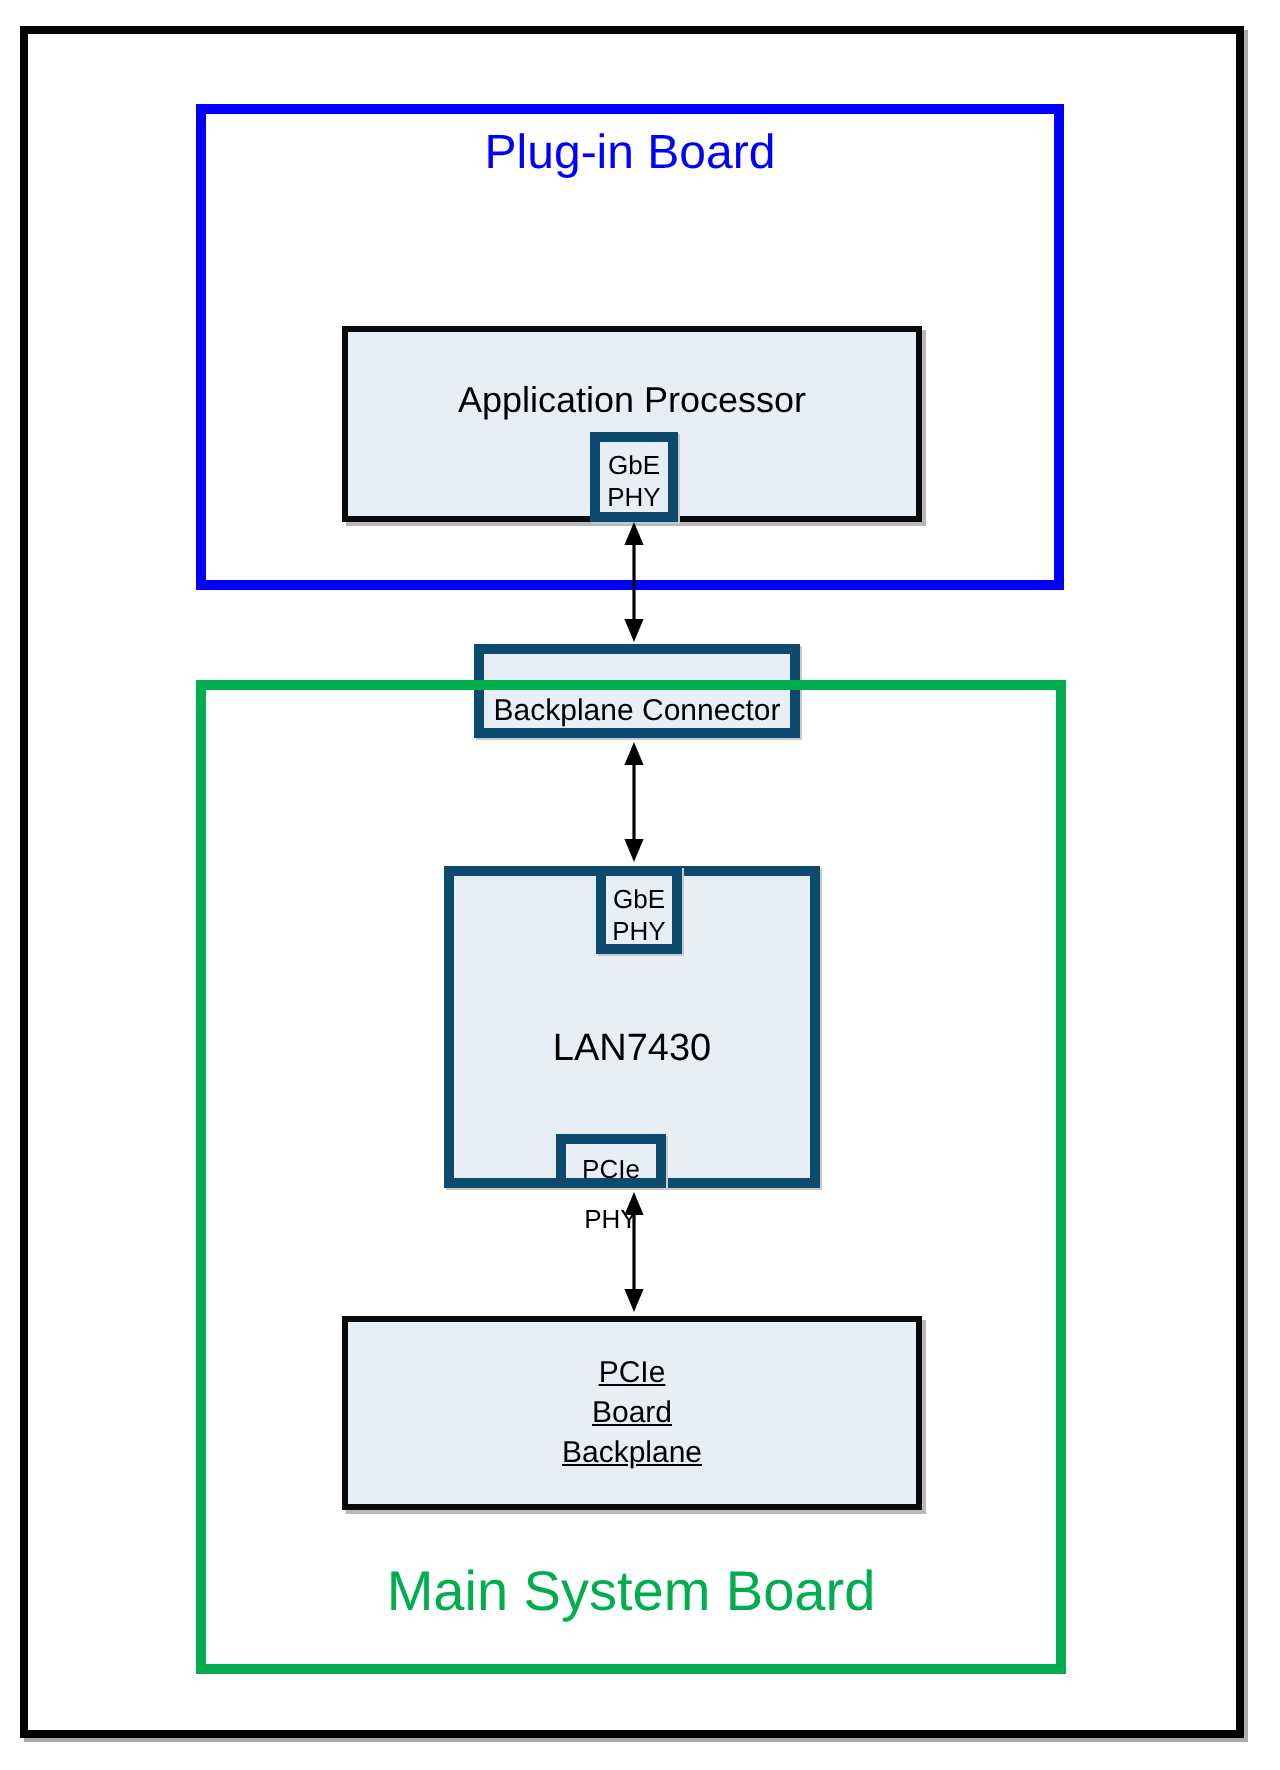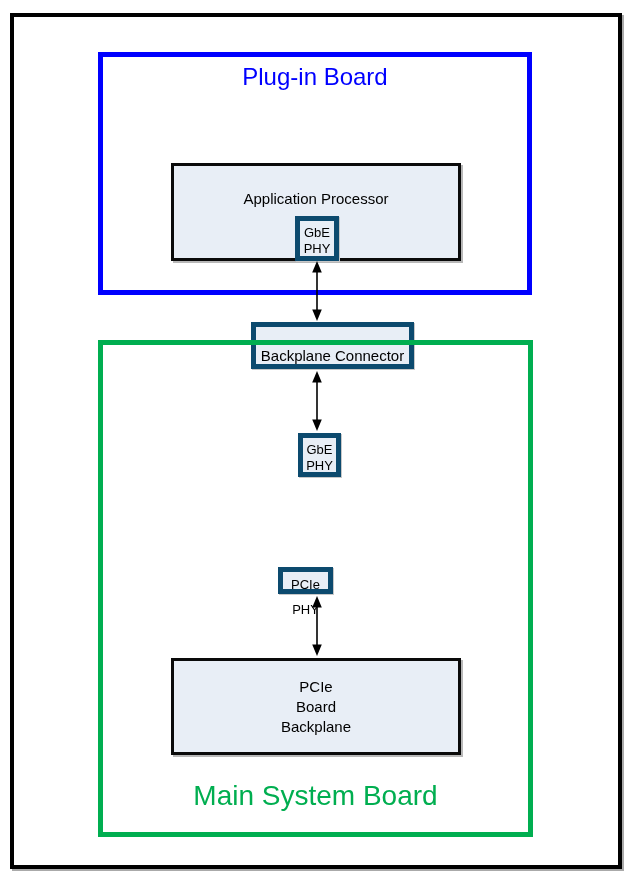--- a/index.html
+++ b/index.html
@@ -69,34 +69,34 @@
     box-shadow: 2px 2px 0 #b8b8b8;
   }
   .box.thin {
     border: 5px solid #0c4a6e;
     box-shadow: 1px 1px 0 #c8c8c8;
   }
   .app-processor {
     left: 171px; top: 163px;
     width: 290px; height: 98px;
     text-align: center;
-    font-size: 15px;
+    font-size: 18px;
   }
   .app-processor .box-label { margin-top: 24px; }
   .phy-small {
     text-align: center;
     font-size: 13px;
     line-height: 16px;
     padding-top: 4px;
     z-index: 2;
   }
   .phy-small span { display: block; }
   .gbe-phy-1 { left: 295px; top: 216px; width: 44px; height: 45px; }
   .backplane {
-    left: 251px; top: 322px;
+    left: 237px; top: 322px;
     width: 163px; height: 47px;
     text-align: center;
     font-size: 15px;
     z-index: 1;
   }
   .backplane .box-label { margin-top: 20px; }
   .lan7430 {
     left: 222px; top: 433px;
     width: 188px; height: 161px;
     z-index: 1;
@@ -120,20 +120,21 @@
   .pcie-host {
     left: 171px; top: 658px;
     width: 290px; height: 97px;
     display: flex;
     flex-direction: column;
     justify-content: center;
     align-items: center;
     text-align: center;
     font-size: 15px;
     line-height: 20px;
+    text-decoration: underline;
   }
   .pcie-host span { display: block; }
   
   .arrow {
     position: absolute;
     width: 20px;
     z-index: 3;
   }
   .arrow-1 { left: 307px; top: 261px; height: 60px; }
   .arrow-2 { left: 307px; top: 371px; height: 60px; }
@@ -171,20 +172,23 @@
 
   <div class="board green"></div>
   <div class="green-text">Main System Board</div>
 
   <svg class="arrow arrow-2" viewBox="0 0 20 60">
     <polygon points="10,0 5.2,11.5 14.8,11.5" fill="#000"></polygon>
     <line x1="10" y1="10" x2="10" y2="50" stroke="#000" stroke-width="1.6"></line>
     <polygon points="10,60 5.2,48.5 14.8,48.5" fill="#000"></polygon>
   </svg>
 
+  <div class="box thin lan7430">
+    <div class="lan7430-label">LAN7430</div>
+  </div>
 
   <div class="box thin phy-small gbe-phy-2">
     <span>GbE</span>
     <span>PHY</span>
   </div>
 
   <div class="box thin pcie-phy">PCIe PHY</div>
 
   <svg class="arrow arrow-3" viewBox="0 0 20 60">
     <polygon points="10,0 5.2,11.5 14.8,11.5" fill="#000"></polygon>

